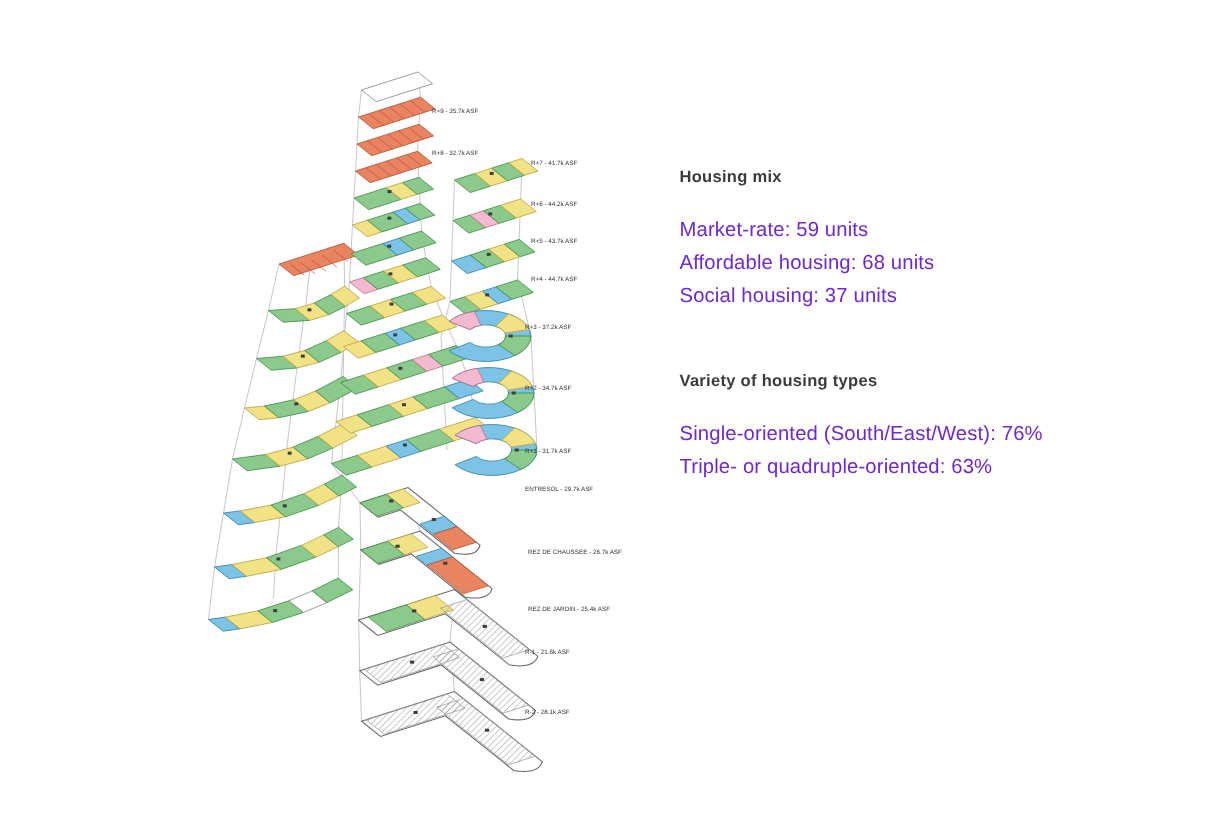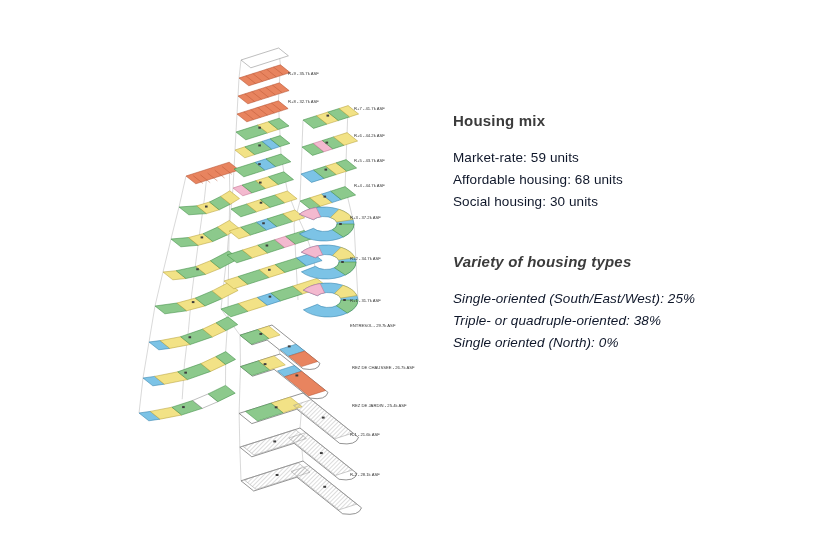--- a/index.html
+++ b/index.html
@@ -1,22 +1,22 @@
 <!DOCTYPE html>
 <html><head>
 <meta charset="utf-8">
 <style>
   html,body{margin:0;padding:0;background:#fff;}
   .canvas{position:relative;width:818px;height:545px;background:#ffffff;overflow:hidden;
           font-family:"Liberation Sans", sans-serif;}
   .diagram-wrap{position:absolute;left:0;top:0;width:818px;height:545px;}
   .panel{position:absolute;left:453px;top:112px;width:330px;}
-  .panel h2{margin:0 0 22px 0;font-size:15px;font-weight:bold;color:#3b3b3b;letter-spacing:.2px;}
-  .panel p{margin:0 0 8px 0;font-size:13.5px;line-height:14px;color:#0f172a;letter-spacing:.1px;}
-  .sec2{margin-top:44px;font-style:italic;}
+  .panel h2{margin:0 0 22px 0;font-size:11px;font-weight:bold;color:#3b3b3b;letter-spacing:.2px;}
+  .panel p{margin:0 0 8px 0;font-size:13.5px;line-height:14px;color:#6d28d9;letter-spacing:.1px;}
+  .sec2{margin-top:44px;}
   svg text{font-family:"Liberation Sans", sans-serif;}
 </style>
 </head>
 <body>
 
 <div class="canvas">
 
   <div class="diagram-wrap">
     <svg id="axon" width="818" height="545" viewBox="0 0 818 545">
       <defs>
@@ -294,23 +294,22 @@
           <text x="350" y="476" font-size="4.2" fill="#333333">R-2 - 28.1k ASF</text>
         </g>
     </svg>
   </div>
 
   <div class="panel">
     <section>
       <h2>Housing mix</h2>
       <p>Market-rate: 59 units</p>
       <p>Affordable housing: 68 units</p>
-      <p>Social housing: 30 units</p>
+      <p>Social housing: 37 units</p>
     </section>
     <section class="sec2">
       <h2>Variety of housing types</h2>
-      <p>Single-oriented (South/East/West): 25%</p>
-      <p>Triple- or quadruple-oriented: 38%</p>
-      <p>Single oriented (North): 0%</p>
+      <p>Single-oriented (South/East/West): 76%</p>
+      <p>Triple- or quadruple-oriented: 63%</p>
     </section>
   </div>
 
 </div>
 
 </body></html>

